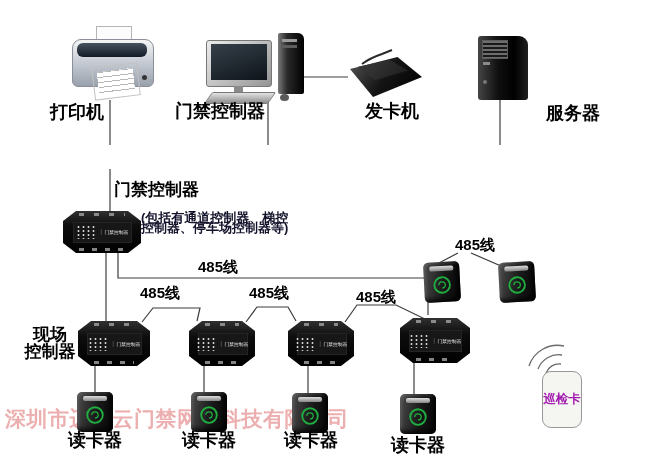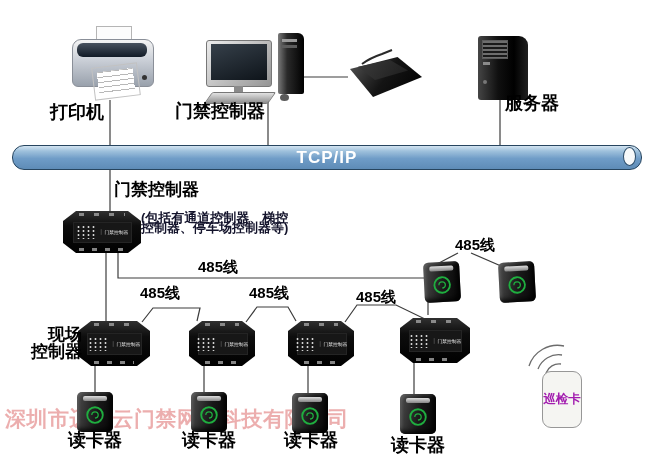--- a/index.html
+++ b/index.html
@@ -9,21 +9,21 @@
   .wm{position:absolute;white-space:nowrap;z-index:1;font-weight:700;}
   .wm-red{left:5px;top:405px;font-size:21px;letter-spacing:.5px;color:rgba(224,125,125,.62);}
   .wm-gray{left:9px;top:438px;font-size:22px;font-weight:400;letter-spacing:.5px;color:rgba(178,178,178,.85);}
   
   svg.wires{position:absolute;left:0;top:0;z-index:2;}
   
   .lbl{position:absolute;z-index:4;font-weight:700;color:#000;white-space:nowrap;}
   .lbl-dev{font-size:18px;}
   .lbl-485{font-size:15px;}
   .lbl-note{font-size:13px;font-weight:700;color:#14142c;}
-  .lbl-field{font-size:17px;text-align:right;line-height:17px;}
+  .lbl-field{font-size:17px;text-align:center;line-height:17px;}
   
   .pipe{position:absolute;left:12px;top:145px;width:628px;height:23px;z-index:3;
         border-radius:12px;border:1px solid #27455f;
         background:linear-gradient(180deg,#d3e4f1 0%,#9fc1dc 22%,#6f9cc7 55%,#5e8cb7 100%);
         display:flex;align-items:center;justify-content:center;}
   .pipe-cap{position:absolute;right:5px;top:1px;width:13px;height:19px;border-radius:50%;
             background:#f7f9fa;border:1.5px solid #2a4a66;box-sizing:border-box;}
   .pipe-text{color:#fff;font-weight:700;font-size:17px;letter-spacing:1px;}
   
   .printer{position:absolute;left:72px;top:26px;width:82px;height:76px;z-index:3;}
@@ -120,24 +120,20 @@
       <path d="M414 362 V394"></path>
     </g>
     <g stroke="#6c6c6c" stroke-width="1.3" fill="none">
       <path d="M546 373 A14 14 0 0 1 561 364"></path>
       <path d="M538 369 A22 22 0 0 1 562 355"></path>
       <path d="M529 366 A30 30 0 0 1 564 346"></path>
     </g>
     <path d="M362 64 Q370 58 382 54 L392 50" stroke="#2a2a2a" stroke-width="2" fill="none"></path>
   </svg>
 
-  <div class="pipe">
-    <span class="pipe-text">TCP/IP</span>
-    <span class="pipe-cap"></span>
-  </div>
 
   <div class="printer">
     <div class="pr-paper-top"></div>
     <div class="pr-body">
       <div class="pr-btn"></div>
     </div>
     <div class="pr-band"></div>
     <div class="pr-paper-out"></div>
   </div>
   <div class="lbl lbl-dev" style="left:50px;top:100px;width:68px;text-align:left;">打印机</div>
@@ -152,27 +148,28 @@
     <div class="ws-stand"></div>
     <div class="ws-kbd"></div>
     <div class="ws-mouse"></div>
   </div>
   <div class="lbl lbl-dev" style="left:170px;top:99px;width:100px;text-align:center;">门禁控制器</div>
 
   <div class="issuer">
     <div class="is-body"></div>
     <div class="is-top"></div>
   </div>
+  <div class="lbl lbl-dev" style="left:360px;top:99px;width:64px;text-align:center;">发卡机</div>
 
   <div class="server">
     <div class="sv-grille"></div>
     <div class="sv-badge"></div>
     <div class="sv-dot"></div>
   </div>
-  <div class="lbl lbl-dev" style="left:499px;top:91px;width:66px;text-align:center;">服务器</div>
+  <div class="lbl lbl-dev" style="left:499px;top:101px;width:66px;text-align:center;padding-left:41px;">服务器</div>
 
   <div class="lbl" style="left:114px;top:178px;font-size:17px;">门禁控制器</div>
   <div class="lbl lbl-note" style="left:141px;top:209px;">(包括有通道控制器、梯控</div>
   <div class="lbl lbl-note" style="left:141px;top:219px;">控制器、停车场控制器等)</div>
 
   <div class="ctrl" style="left:63px;top:211px;width:78px;height:42px;">
     <div class="ct-ticks-t"></div>
     <div class="ct-panel">
       <div class="ct-led"></div>
       <span class="ct-face">门禁控制器</span>

